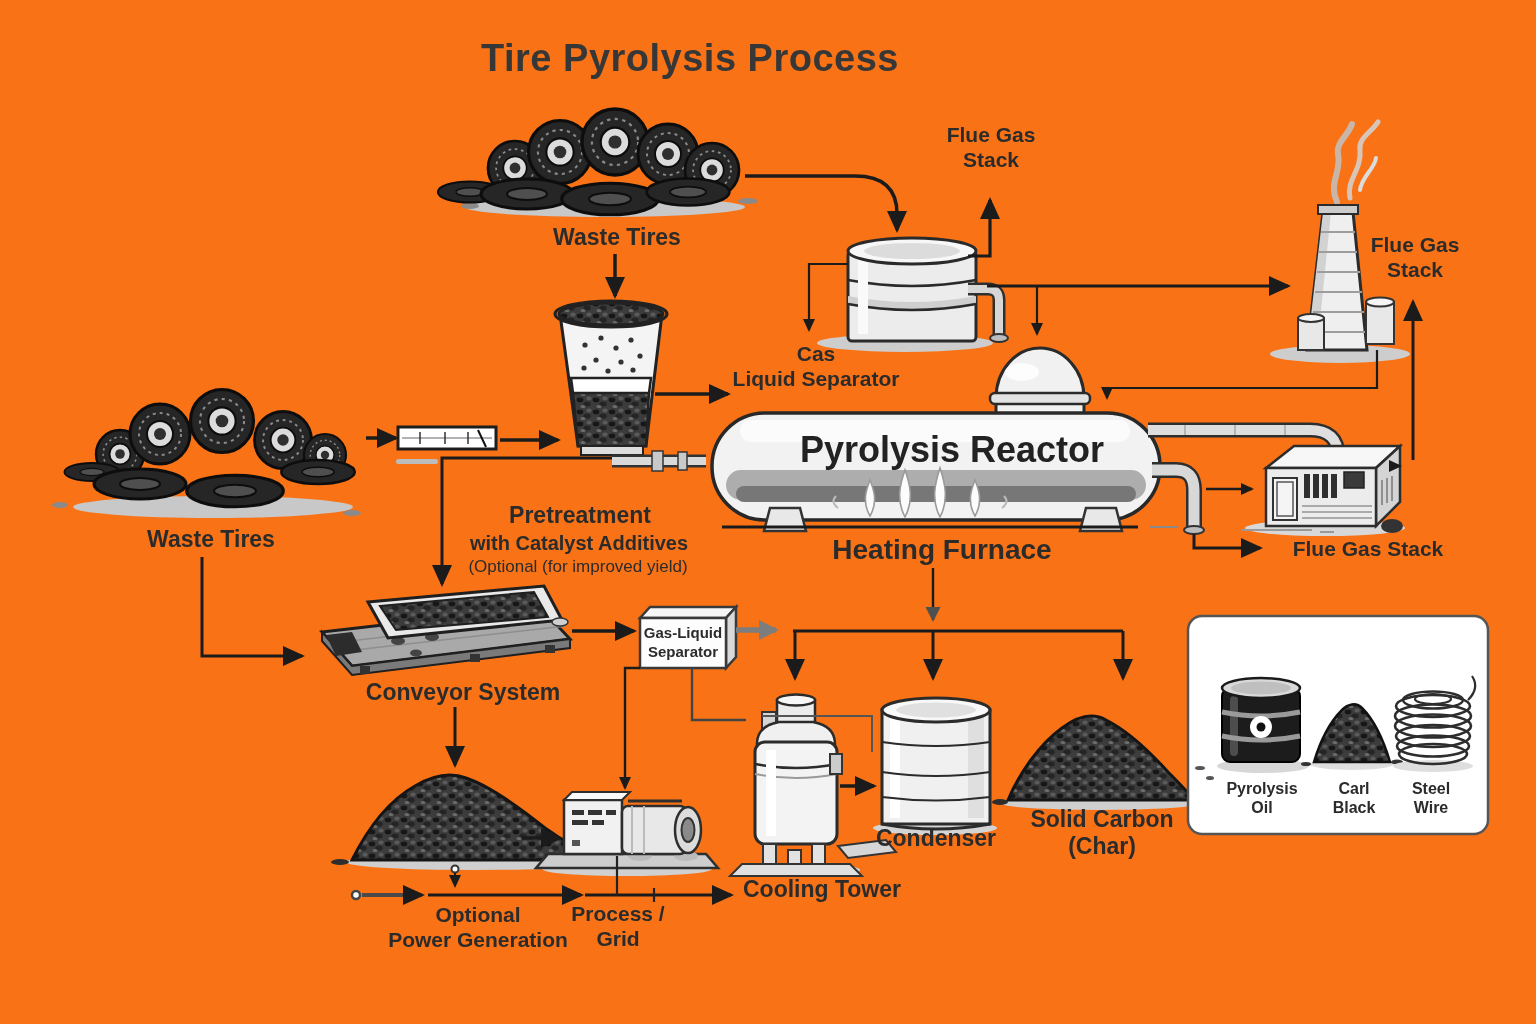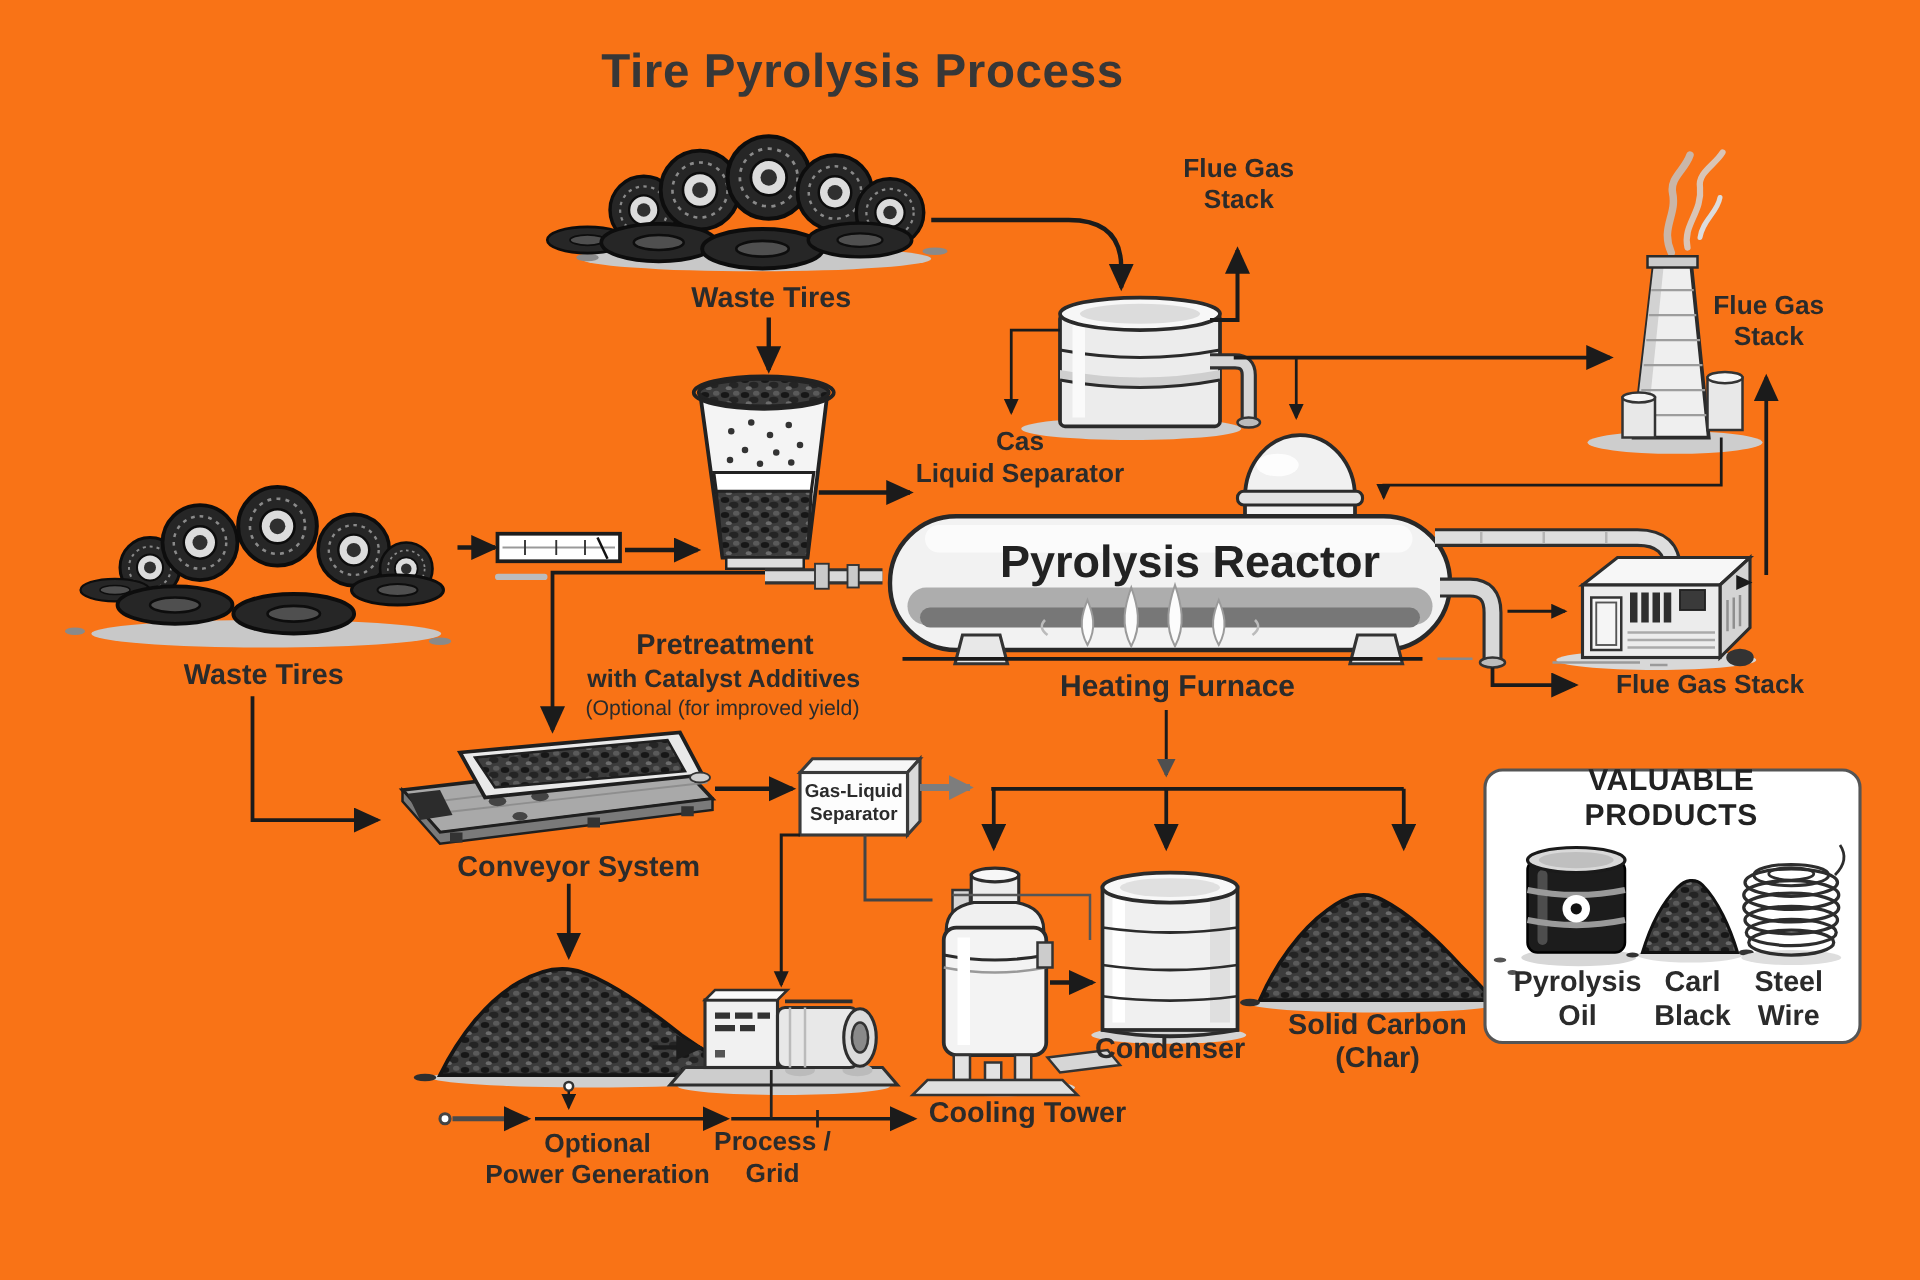--- a/index.html
+++ b/index.html
@@ -5,23 +5,23 @@
   html,body{margin:0;padding:0;background:#ffffff;}
   .canvas{position:relative;width:1536px;height:1024px;background:#f97316;overflow:hidden;
           font-family:"Liberation Sans",sans-serif;}
   .art{position:absolute;left:0;top:0;}
   .lbl{position:absolute;transform:translate(-50%,-50%);text-align:center;color:#2b2b2b;
        font-weight:700;white-space:pre-line;line-height:1.18;}
   .lbl-xl{font-size:38px;color:#373737;letter-spacing:.5px;}
   .lbl-lg{font-size:23px;}
   .lbl-md{font-size:21px;}
   .lbl-reactor{font-size:36px;color:#222;}
-  .lbl-furnace{font-size:24px;}
+  .lbl-furnace{font-size:28px;}
   .lbl-vptitle{font-size:24px;font-weight:800;color:#222;letter-spacing:.5px;}
-  .lbl-vpitem{font-size:23px;}
+  .lbl-vpitem{font-size:16px;}
   .lbl-sepbox{font-size:15px;line-height:1.25;}
   .pre-sub{font-size:20px;font-weight:600;}
   .pre-note{font-size:17px;font-weight:500;}
 </style>
 </head>
 <body>
 
 <div class="canvas">
 
 <svg class="art" width="1536" height="1024" viewBox="0 0 1536 1024">
@@ -405,21 +405,20 @@
 Separator</div>
 <div class="lbl lbl-lg" style="left:936px;top:839px;">Condenser</div>
 <div class="lbl lbl-lg" style="left:822px;top:890px;">Cooling Tower</div>
 <div class="lbl lbl-lg" style="left:1102px;top:833px;">Solid Carbon
 (Char)</div>
 <div class="lbl lbl-md" style="left:478px;top:928px;">Optional
 Power Generation</div>
 <div class="lbl lbl-md" style="left:618px;top:927px;">Process /
 Grid</div>
 
-<div class="lbl lbl-vptitle" style="left:1337px;top:639px;">VALUABLE PRODUCTS</div>
 <div class="lbl lbl-vpitem" style="left:1262px;top:799px;">Pyrolysis
 Oil</div>
 <div class="lbl lbl-vpitem" style="left:1354px;top:799px;">Carl
 Black</div>
 <div class="lbl lbl-vpitem" style="left:1431px;top:799px;">Steel
 Wire</div>
 
 </div>
 
 </body></html>

